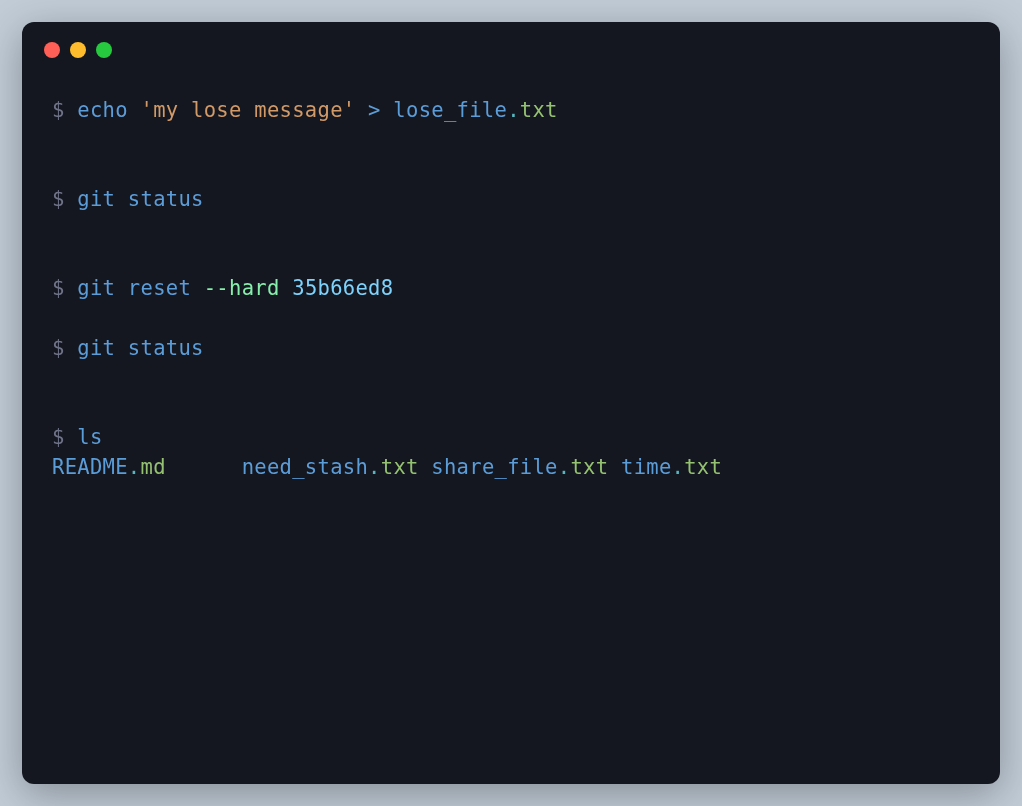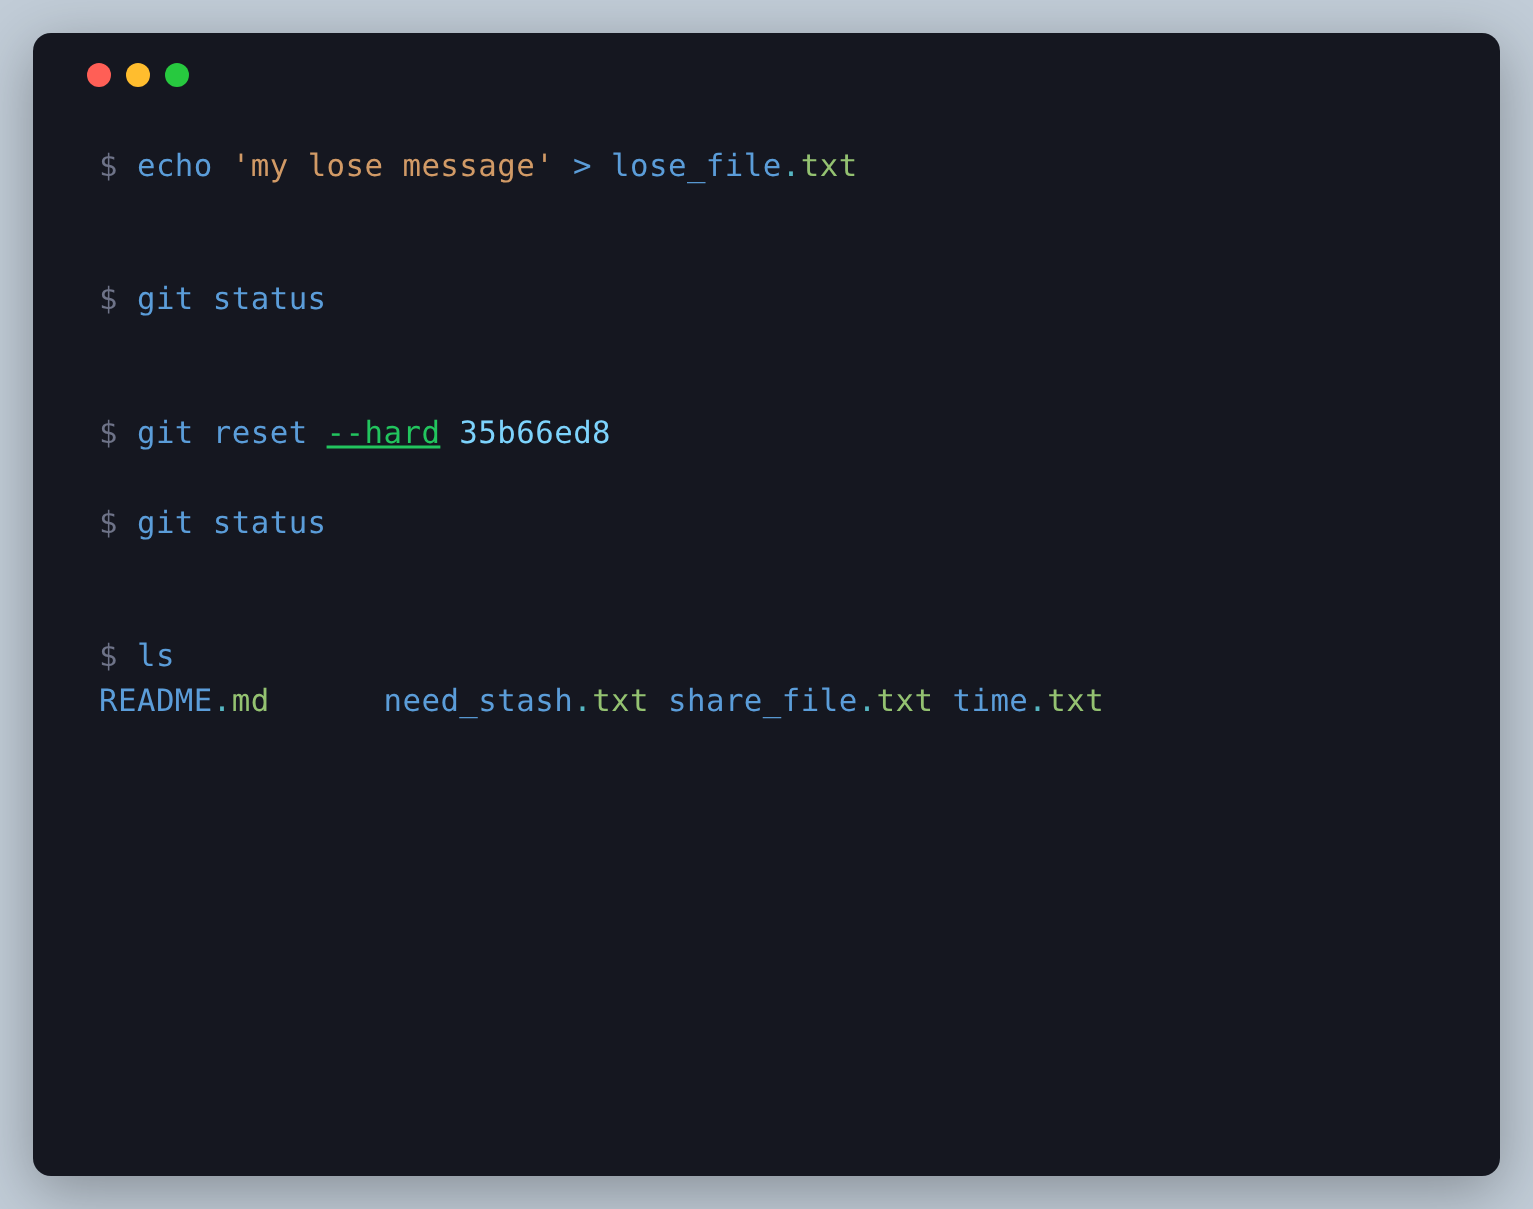--- a/index.html
+++ b/index.html
@@ -14,21 +14,20 @@
       padding: 22px;
       font-family: 'SF Mono', 'Monaco', 'Menlo', 'Consolas', monospace;
     }
     .terminal-window {
       background: #151720;
       border-radius: 12px;
       width: 100%;
       height: 100%;
       overflow: hidden;
       box-shadow: 0 10px 40px rgba(0,0,0,0.3);
-      padding-left: 14px;
     }
     .titlebar {
       padding: 20px 22px 8px 22px;
       display: flex;
       gap: 10px;
     }
     .traffic-light {
       width: 16px;
       height: 16px;
       border-radius: 50%;
@@ -44,21 +43,21 @@
     }
     .line {
       white-space: pre;
       min-height: 1.45em;
     }
     .c-gray { color: #6e7388; }
     .c-blue { color: #5b9dd9; }
     .c-orange { color: #d19a66; }
     .c-green { color: #94c271; }
     .c-red { color: #7dd3fc; }
-    .c-lightblue { color: #22c55e; text-decoration: underline; }
+    .c-lightblue { color: #86efac; }
     .c-dot { color: #56b6c2; }
   </style>
 </head>
 <body>
 
 <div class="terminal-window">
   <div class="titlebar">
     <div class="traffic-light red"></div>
     <div class="traffic-light yellow"></div>
     <div class="traffic-light green"></div>

